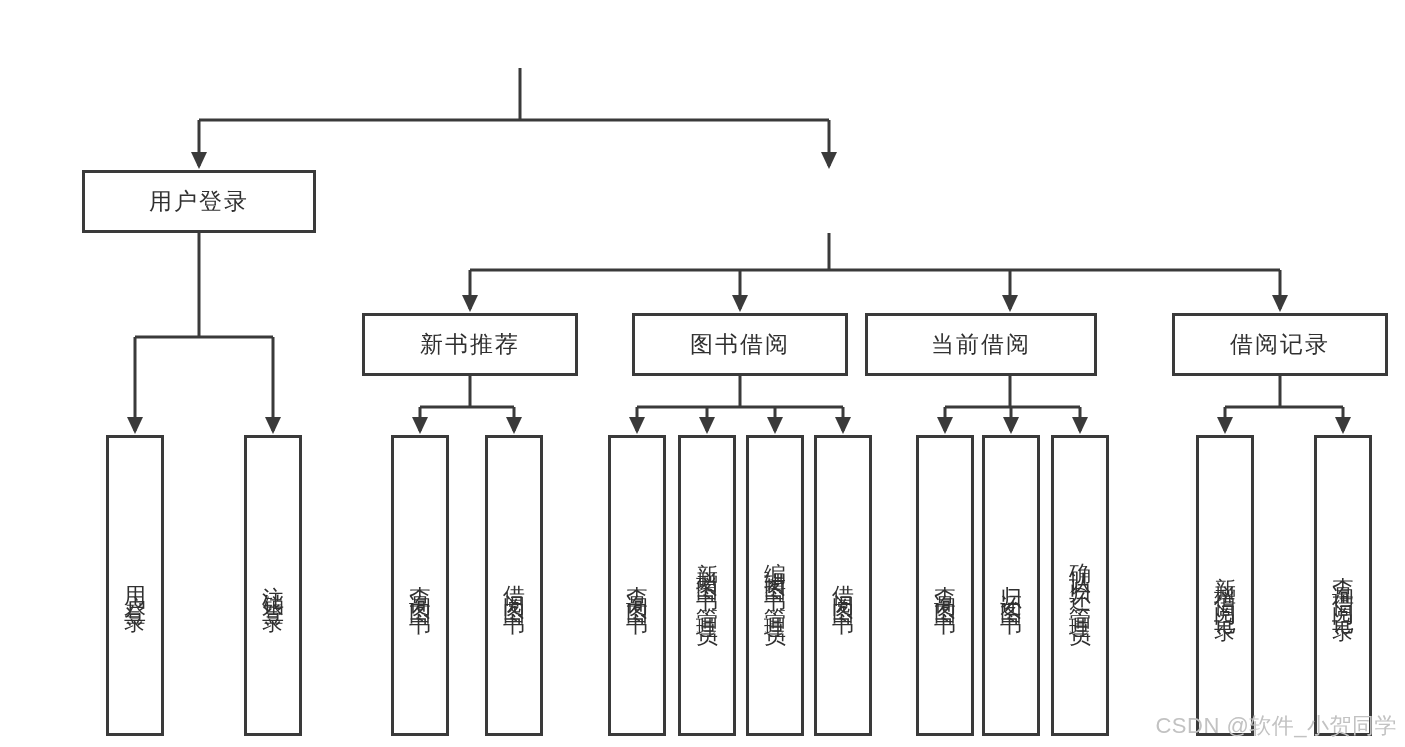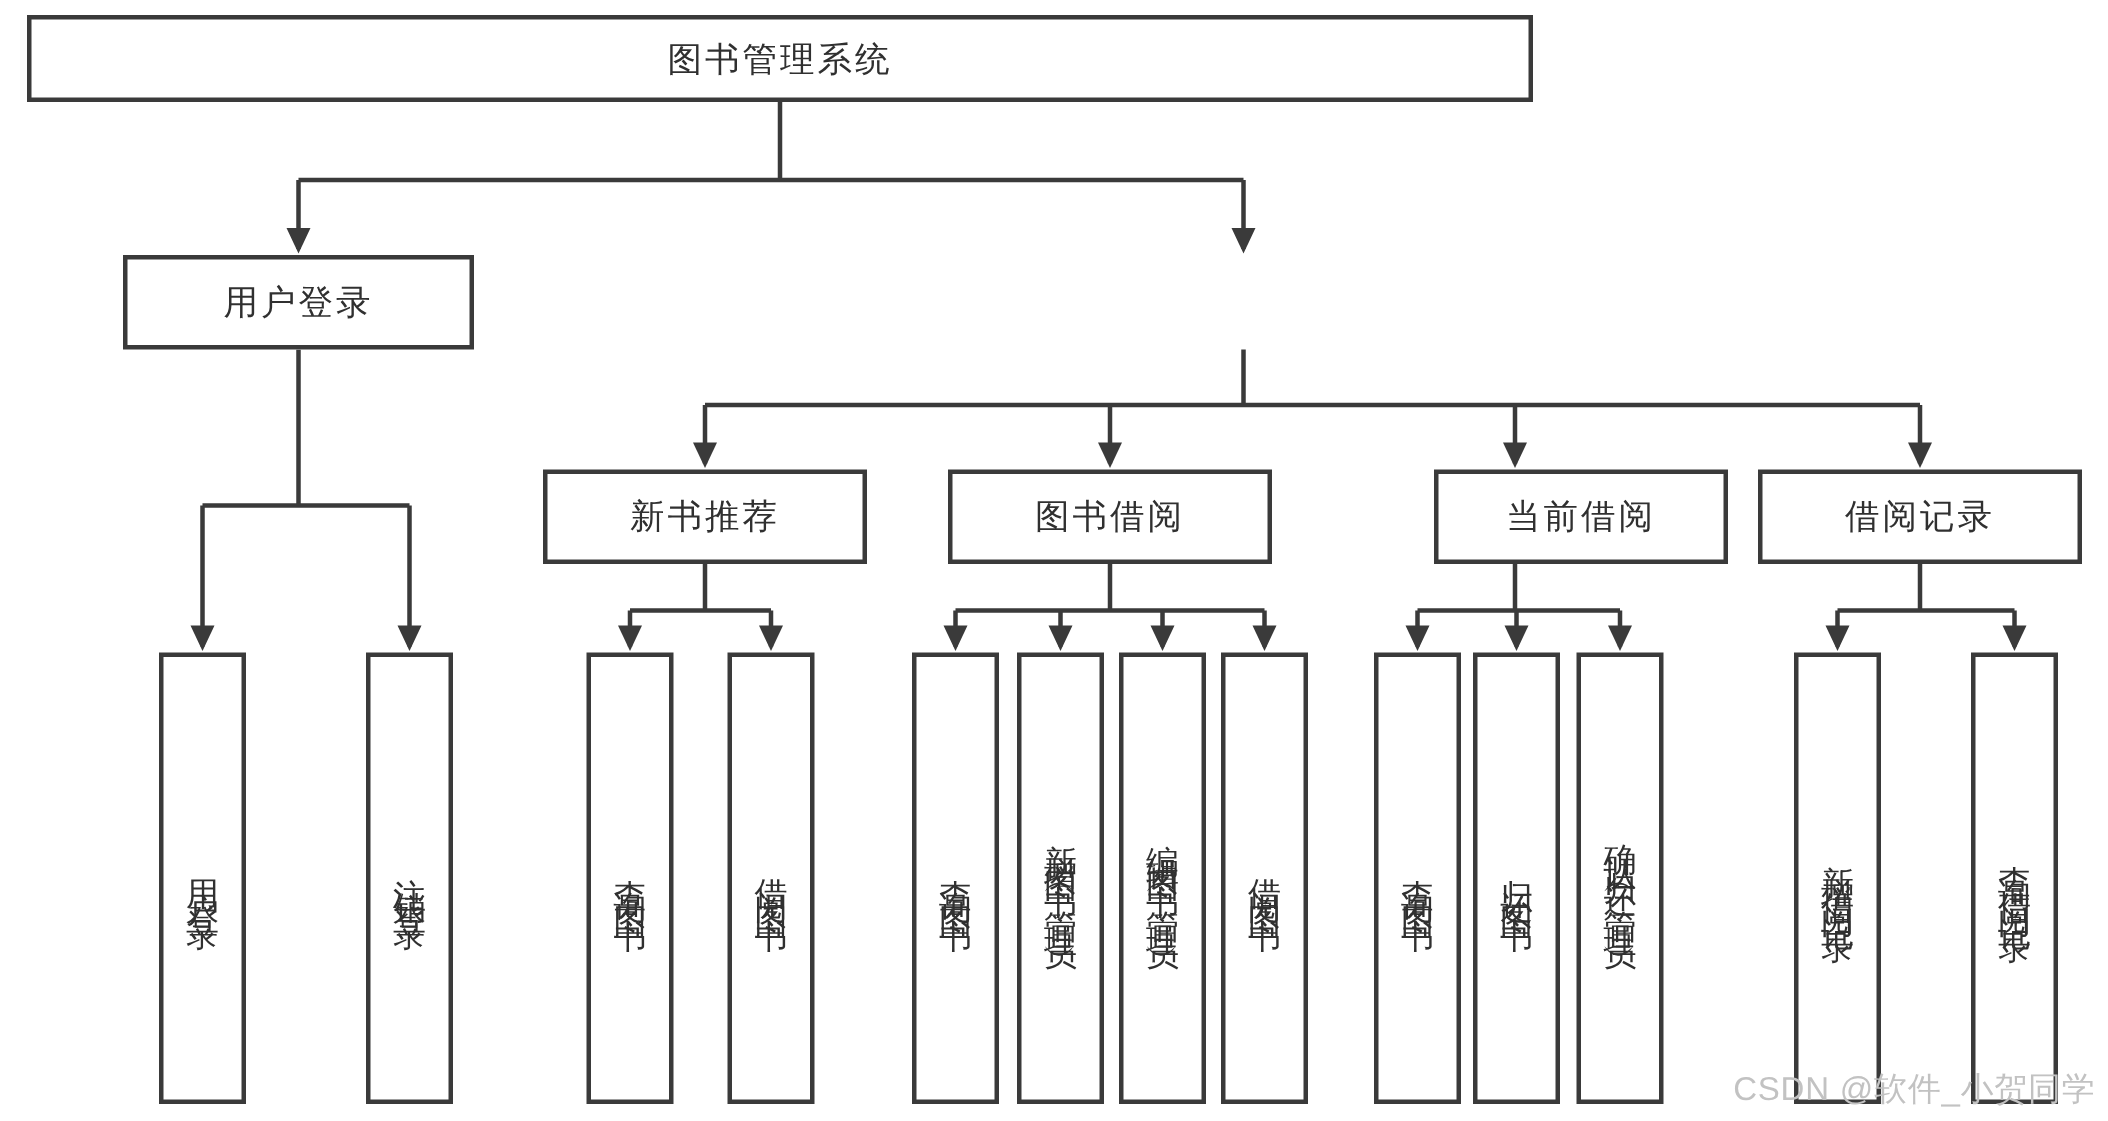--- a/index.html
+++ b/index.html
@@ -79,27 +79,26 @@
       <polygon points="767,417 783,417 775,434"></polygon>
       <polygon points="835,417 851,417 843,434"></polygon>
       <polygon points="937,417 953,417 945,434"></polygon>
       <polygon points="1003,417 1019,417 1011,434"></polygon>
       <polygon points="1072,417 1088,417 1080,434"></polygon>
       <polygon points="1217,417 1233,417 1225,434"></polygon>
       <polygon points="1335,417 1351,417 1343,434"></polygon>
     </g>
   </svg>
 
-  <div class="box h" style="left:18px; top:10px; width:1004px; height:58px">图书管理系统</div>
 
   <div class="box h" style="left:82px; top:170px; width:234px; height:63px">用户登录</div>
 
   <div class="box h" style="left:362px; top:313px; width:216px; height:63px">新书推荐</div>
   <div class="box h" style="left:632px; top:313px; width:216px; height:63px">图书借阅</div>
-  <div class="box h" style="left:956px; top:313px; width:196px; height:63px">当前借阅</div>
+  <div class="box h" style="left:865px; top:313px; width:232px; height:63px">当前借阅</div>
   <div class="box h" style="left:1172px; top:313px; width:216px; height:63px">借阅记录</div>
 
   <div class="box v" style="left:106px; top:435px; width:58px; height:301px">
     <span class="vtext">用户登录</span>
   </div>
   <div class="box v" style="left:244px; top:435px; width:58px; height:301px">
     <span class="vtext">注销登录</span>
   </div>
 
   <div class="box v" style="left:391px; top:435px; width:58px; height:301px">

